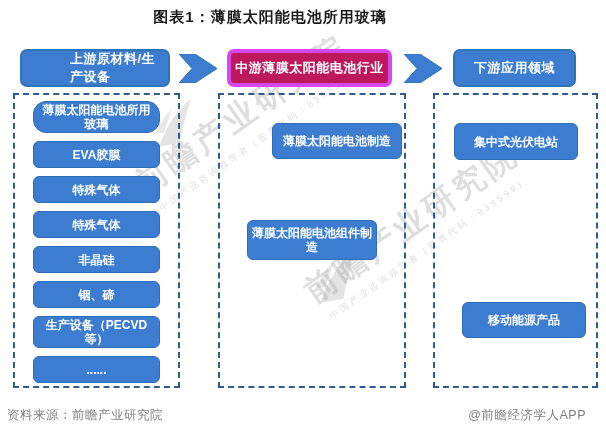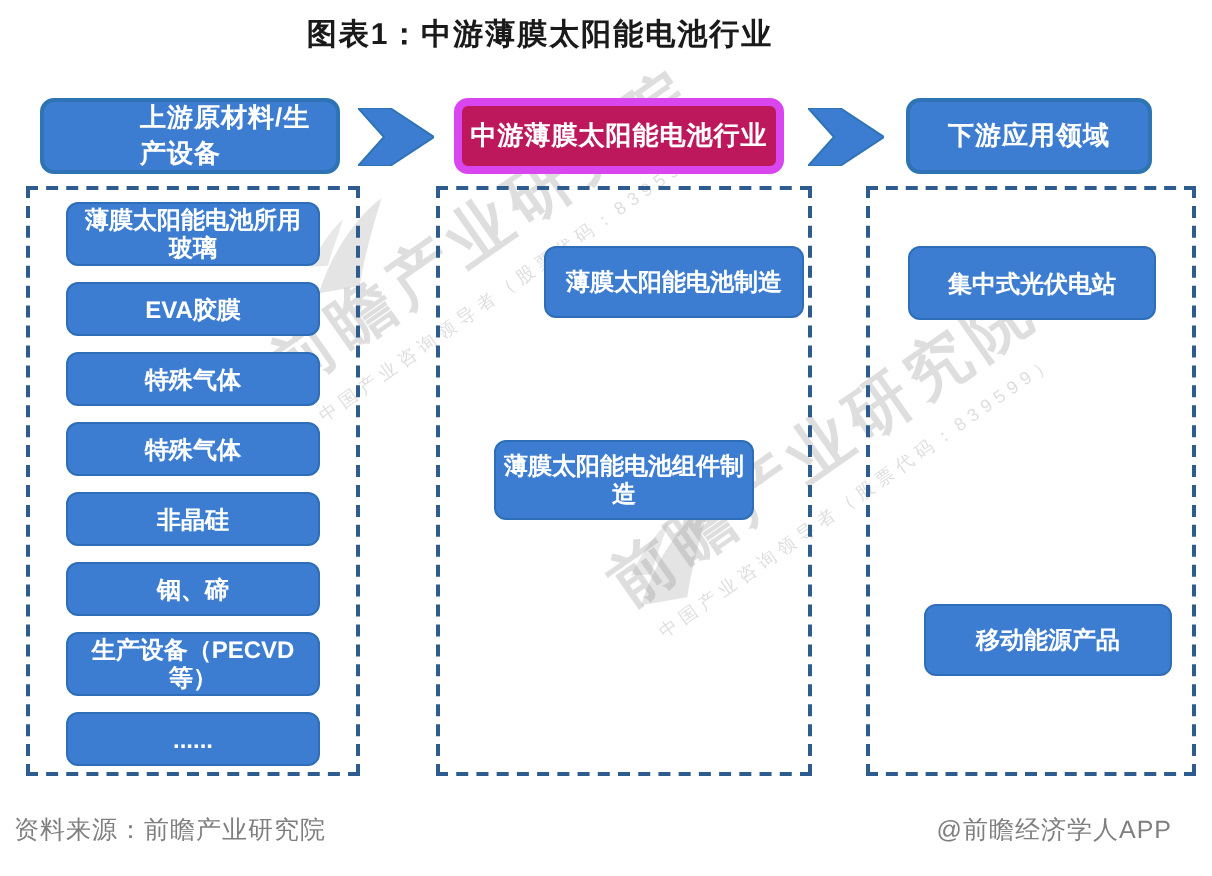--- a/index.html
+++ b/index.html
@@ -51,21 +51,21 @@
     text-align:center;
     box-sizing:border-box;
     line-height:14px;
     padding:1px 3px;
   }
   .col-up .inner{
     display:flex;flex-direction:column;gap:8px;
     padding-top:6px;align-items:center;height:100%;box-sizing:border-box;
   }
   .col-up .node{width:127px;min-height:27px;flex:0 0 auto;}
-  .col-up .node.tall{min-height:31px;}
+  .col-up .node.tall{min-height:31px;border-radius:13px;}
   .abs-node{position:absolute;}
   
   .src{
     position:absolute;left:7px;top:407px;
     font-size:12.5px;color:#7f7f7f;letter-spacing:0.5px;
   }
   .credit{
     position:absolute;right:20px;top:407px;
     font-size:12.5px;color:#7f7f7f;letter-spacing:0.5px;
   }
@@ -99,21 +99,21 @@
 
   <svg class="wm-logo" style="left:310px;top:250px;" width="54" height="52" viewBox="0 0 40 40">
     <path d="M4 38 C12 22 26 8 38 2 C32 14 26 26 22 38 Z" fill="#8a8a8a"></path>
     <path d="M2 26 C8 18 14 12 20 8 C16 16 12 22 10 27 Z" fill="#9a9a9a"></path>
   </svg>
   <div class="wm" style="left:290px;top:200px;">
     <div class="wm-main">前瞻产业研究院</div>
     <div class="wm-sub">中国产业咨询领导者（股票代码：839599）</div>
   </div>
 
-  <div class="title">图表1：中游薄膜太阳能电池行业</div>
+  <div class="title">图表1：薄膜太阳能电池所用玻璃</div>
 
   <div class="hdr-box hdr-blue hdr-up">上游原材料/生产设备</div>
 
   <svg class="arrow" style="left:179px;" viewBox="0 0 38 29">
     <polygon points="0,0 16,0 38,14.5 16,29 0,29 13,14.5" fill="#3d7dd1" stroke="#2e74b5" stroke-width="1"></polygon>
   </svg>
 
   <div class="hdr-box hdr-yellow hdr-mid">中游薄膜太阳能电池行业</div>
 
   <svg class="arrow" style="left:404px;" viewBox="0 0 38 29">

